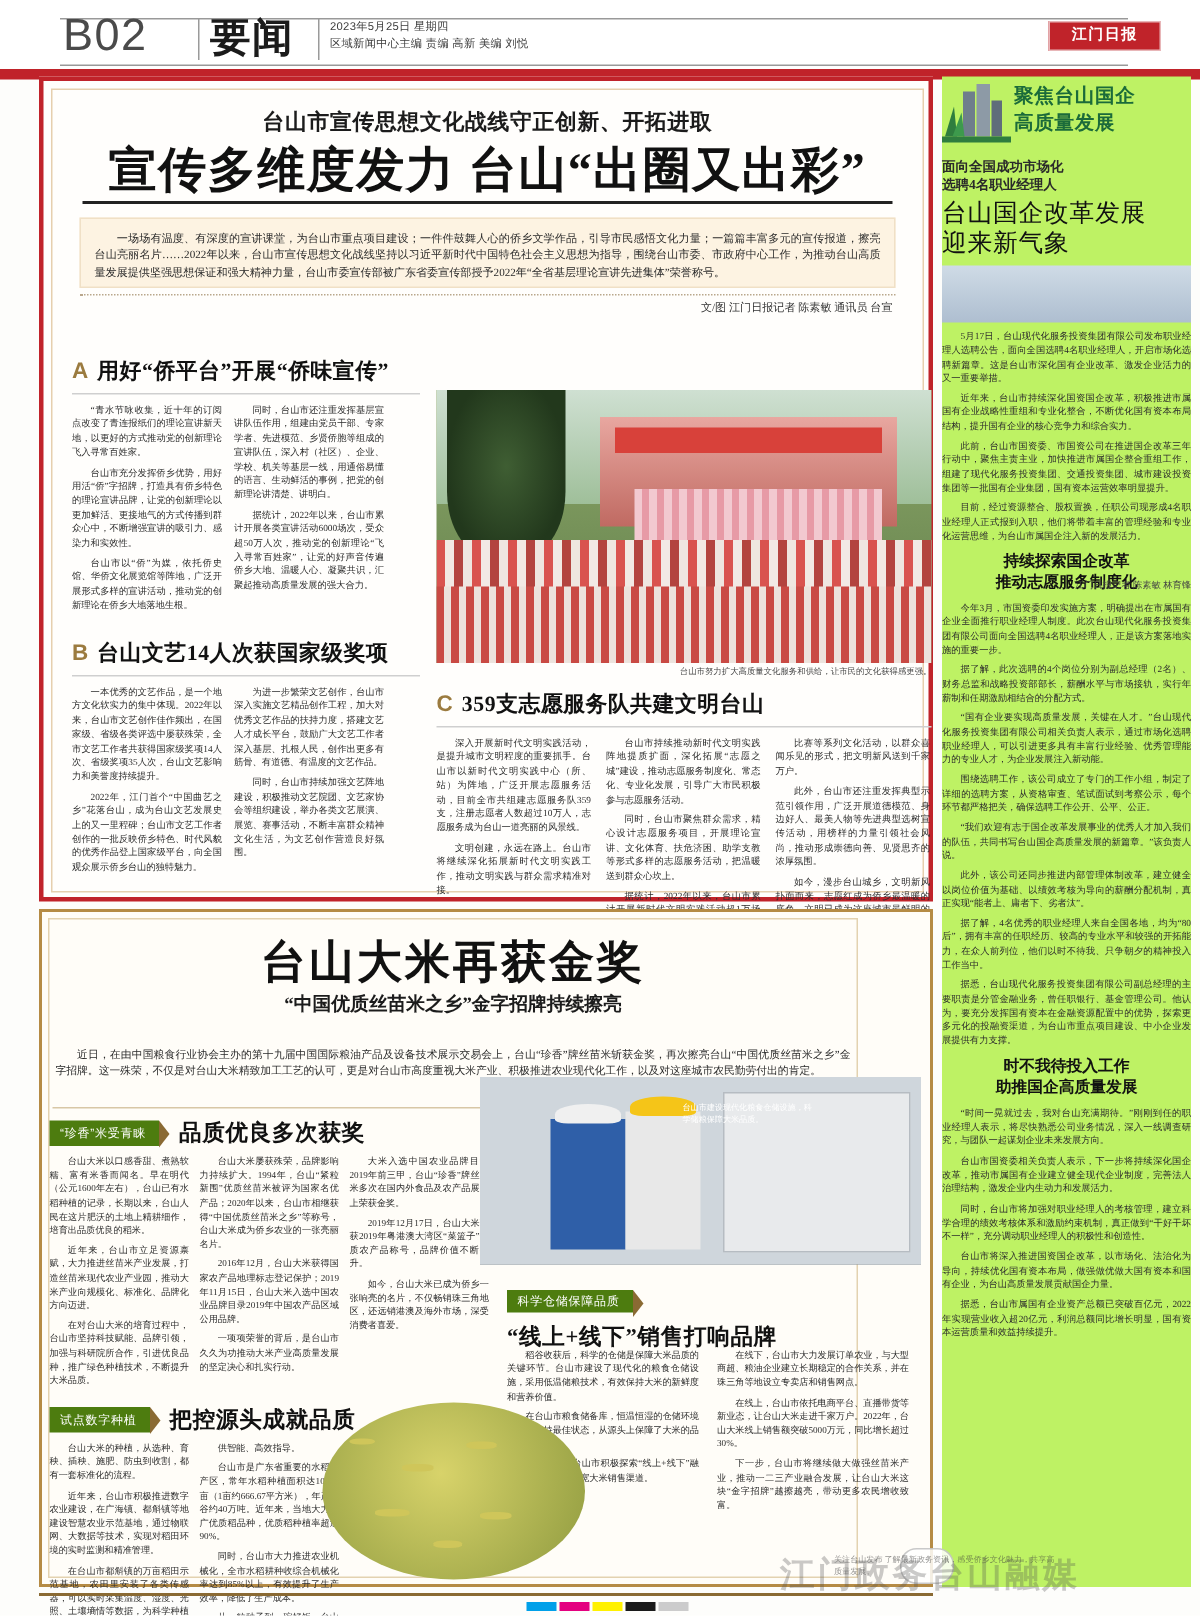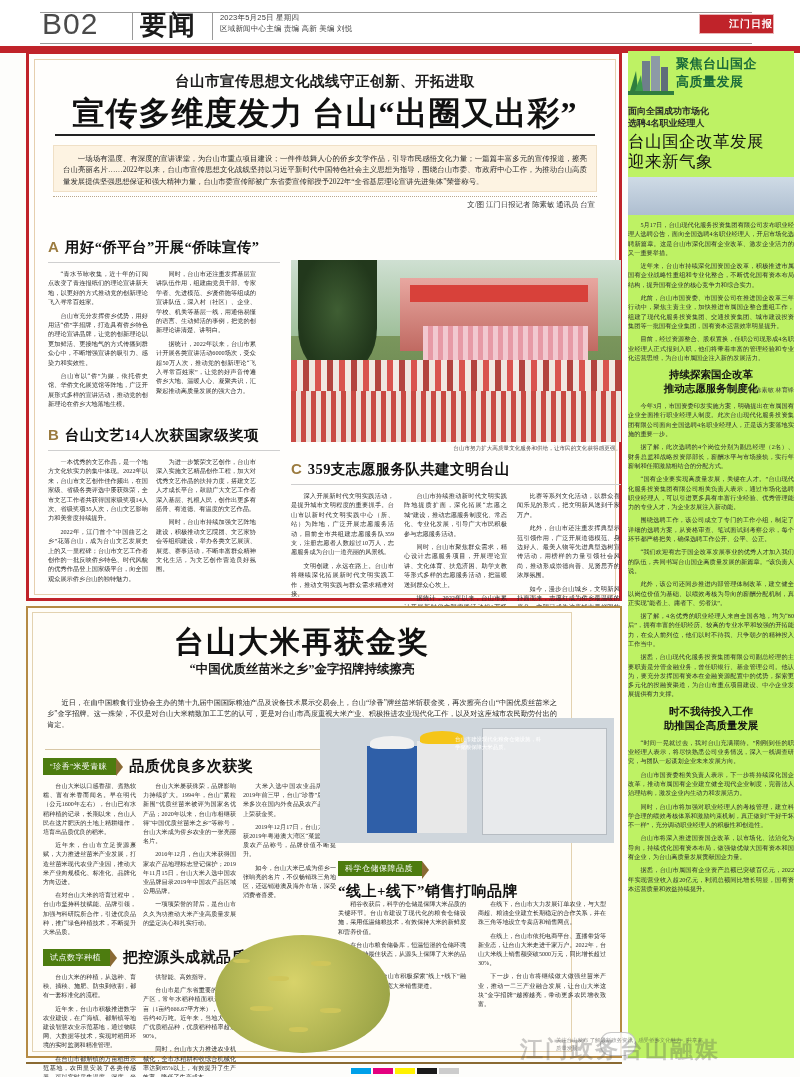--- a/index.html
+++ b/index.html
@@ -21,21 +21,21 @@
   .mh-div1{position:absolute;left:132px;top:12px;width:1px;height:28px;background:#9a9a9a;}
   .mh-section{position:absolute;left:140px;top:10px;font-size:27px;font-weight:700;color:#1b1b1b;
       line-height:30px;letter-spacing:1px;}
   .mh-div2{position:absolute;left:212px;top:12px;width:1px;height:28px;background:#9a9a9a;}
   .mh-date{position:absolute;left:220px;top:13px;font-size:7.5px;color:#3d3d3d;line-height:10px;
       font-family:"Liberation Sans",sans-serif;letter-spacing:.2px;}
   .mh-editors{position:absolute;left:220px;top:24px;font-size:7.5px;color:#3d3d3d;line-height:10px;
       font-family:"Liberation Sans",sans-serif;letter-spacing:.2px;}
   .mh-logo{position:absolute;left:699px;top:14px;width:75px;height:20px;background:#c0232a;
       border:1.5px solid #e8b6b8;box-sizing:border-box;}
-  .mh-logo span{display:block;text-align:right;color:#fff;font-size:10px;font-weight:700;
+  .mh-logo span{display:block;text-align:center;color:#fff;font-size:10px;font-weight:700;
       line-height:17px;letter-spacing:1px;}
   .mh-rule-bot{position:absolute;left:40px;top:43px;width:712px;height:1px;background:#999;}
 
   
   .redband{position:absolute;left:0;top:46px;width:800px;height:7px;background:#c0232a;}
 
   
   .feature{position:absolute;left:26px;top:51px;width:596px;height:550px;
       border:3px solid #c0232a;box-sizing:border-box;background:#fffefc;}
   .feat-inner{position:absolute;left:5px;top:5px;width:582px;height:536px;
@@ -76,21 +76,21 @@
   .secB-wrap{position:absolute;left:0;top:188px;width:232px;}
   .secC-wrap{position:absolute;left:243px;top:222px;width:330px;}
   .secC-cols{position:relative;margin-top:4px;}
   .cc{position:absolute;top:0;width:103px;}
   .cc1{left:0;}.cc2{left:113px;}.cc3{left:226px;}
 
   
   .feature2{position:absolute;left:26px;top:606px;width:596px;height:452px;
       border:2px solid #b58b45;box-sizing:border-box;background:#fffdf8;}
   .f2-inner{position:absolute;left:4px;top:4px;width:540px;height:440px;
-      border:1px solid #e3d2b0;box-sizing:border-box;padding:8px 10px;}
+      border:1px solid #e3d2b0;box-sizing:border-box;padding:8px 0;}
   .hl2{text-align:center;font-size:30px;font-weight:700;color:#111;letter-spacing:2px;
       margin-top:4px;line-height:34px;}
   .sub2{text-align:center;font-size:12.5px;font-weight:600;color:#1c1c1c;margin-top:2px;}
   .lead2{margin:20px 4px 0 4px;font-size:7.2px;line-height:11px;color:#2a2a2a;text-align:justify;
       text-indent:2em;}
   .byline2{margin-top:3px;text-align:right;font-size:7.2px;color:#333;padding-right:4px;}
   .f2rule{height:1px;background:#d8c7a6;margin:5px 2px 0 2px;}
 
   .tagrow{display:flex;align-items:center;gap:7px;margin-top:7px;}
   .tag{position:relative;background:#4d7c0f;color:#fff;font-size:8px;font-weight:400;

